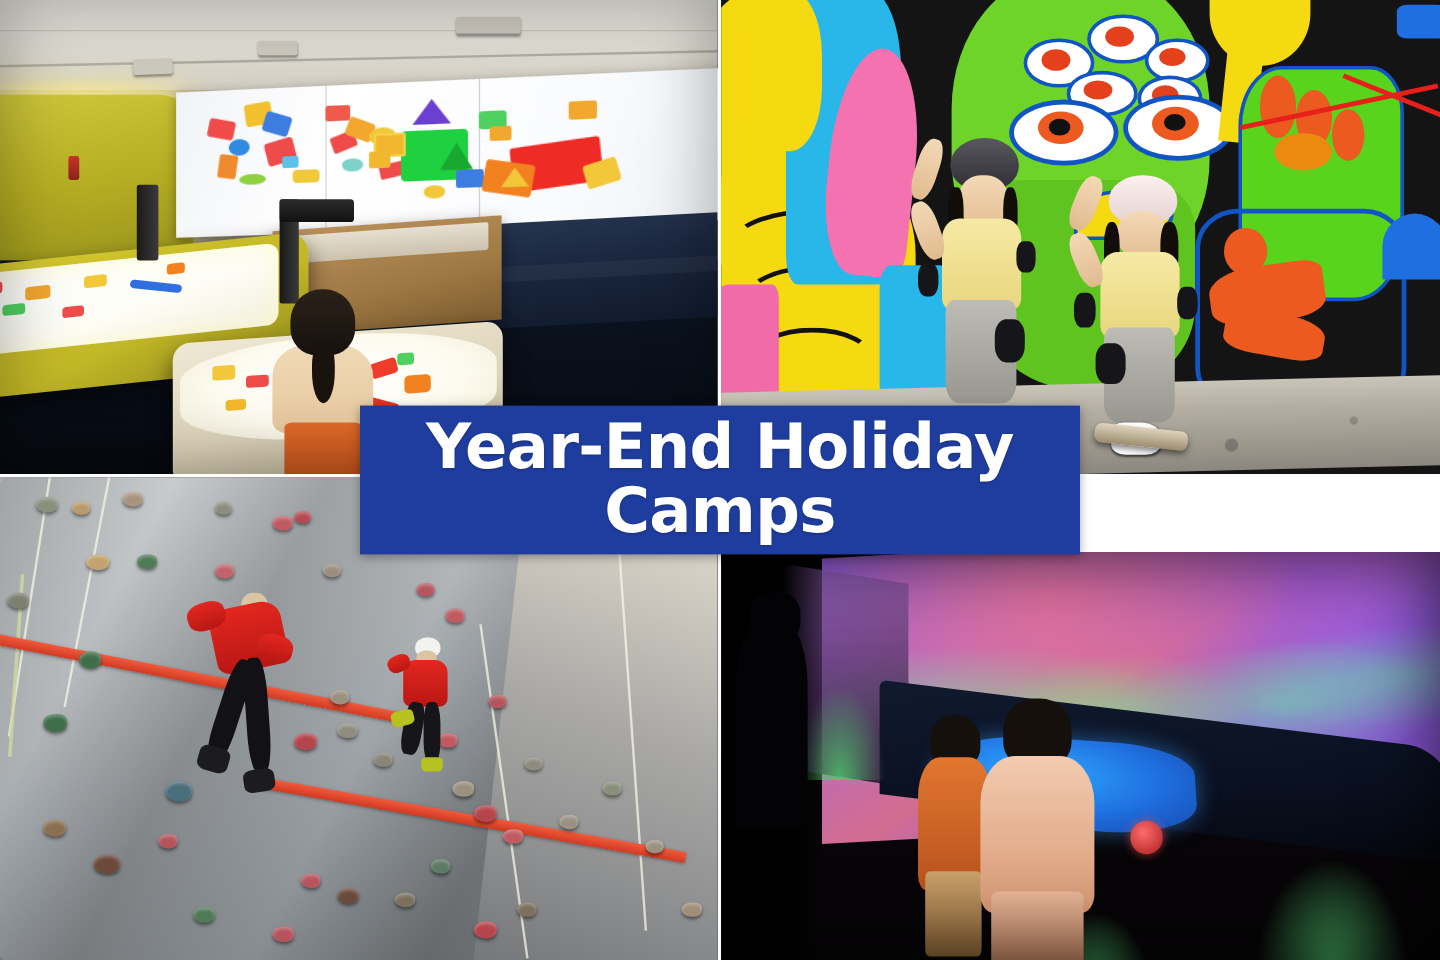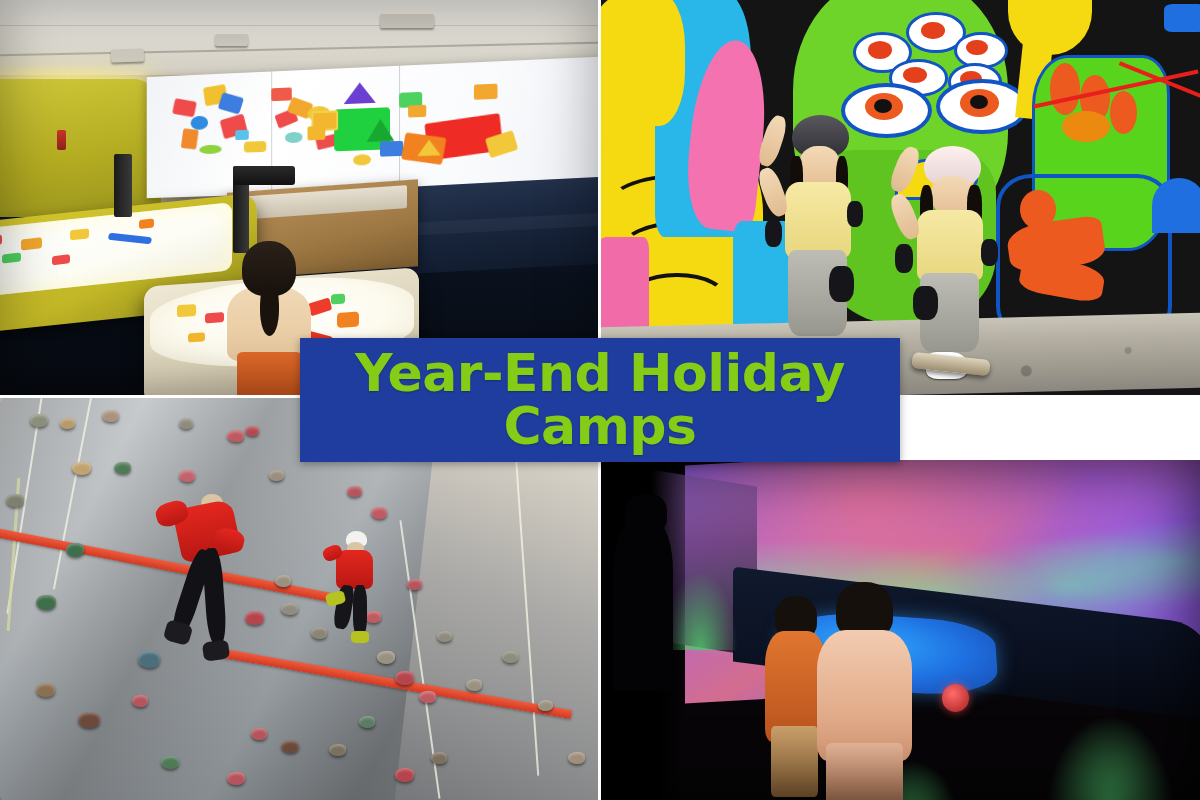--- a/index.html
+++ b/index.html
@@ -485,17 +485,17 @@
     <div class="br-kid" style="left:36%;top:36%;width:16%;height:64%">
       <div class="hair" style="left:20%;top:0;width:60%;height:26%"></div>
       <div class="hair" style="left:34%;top:18%;width:30%;height:24%;border-radius:40%"></div>
       <div class="body" style="left:0;top:22%;width:100%;height:60%;background:linear-gradient(180deg,#f2cbb0,#d99a76)"></div>
       <div class="body" style="left:10%;top:74%;width:80%;height:28%;background:linear-gradient(180deg,#e8b79a,#c08360);border-radius:8%"></div>
     </div>
     <div style="position:absolute;inset:0;pointer-events:none;box-shadow:inset 0 0 70px rgba(0,0,0,.75)"></div>
   </div>
 
   <div id="title-banner" style="background: rgb(31, 61, 158);">
-    <div class="txt" style="color: #84cc16;">Year-End Holiday
+    <div class="txt" style="color: #ffffff;">Year-End Holiday
 Camps</div>
   </div>
 
 </div>
 
 </body></html>

